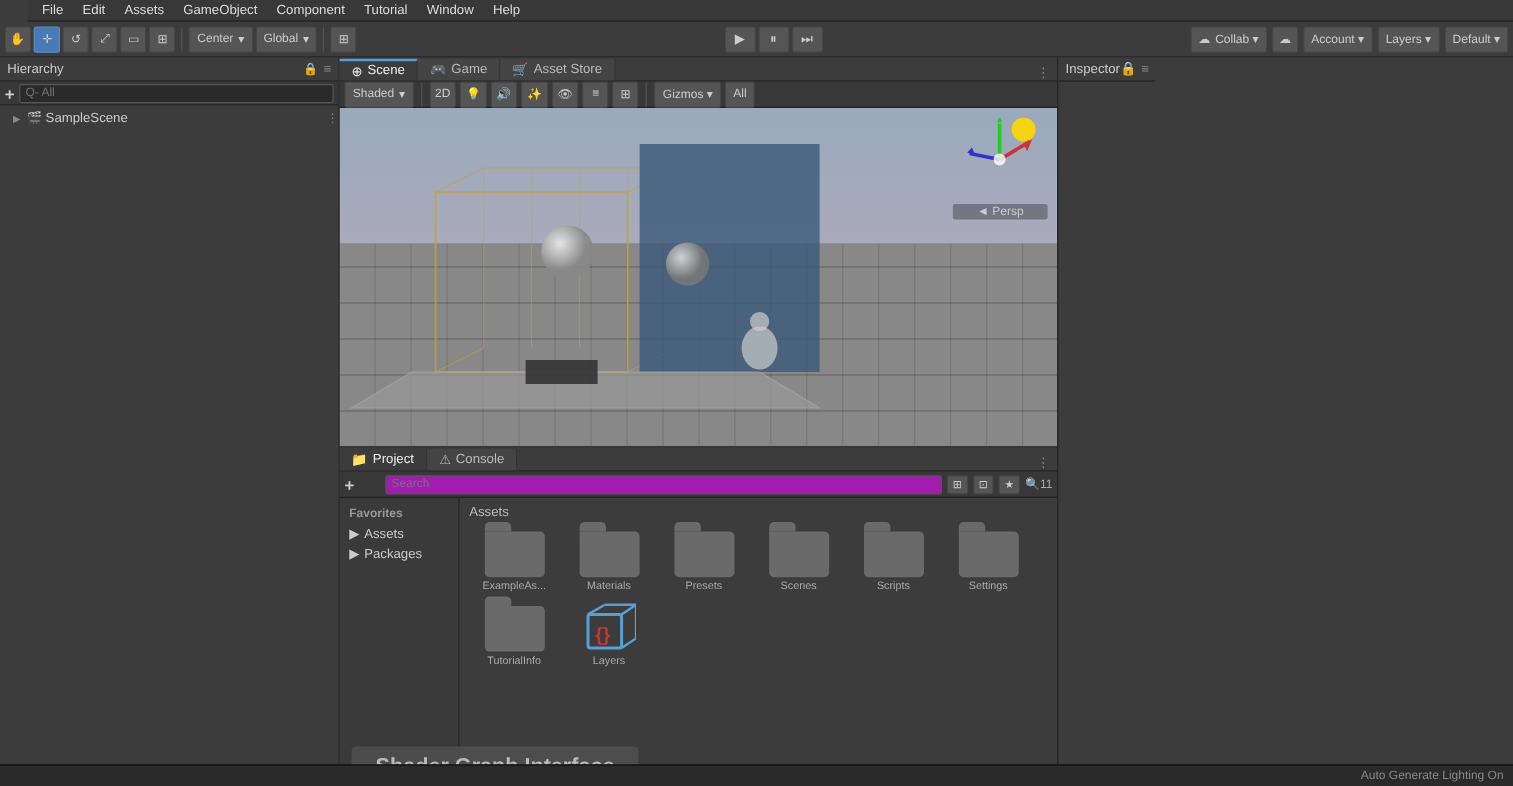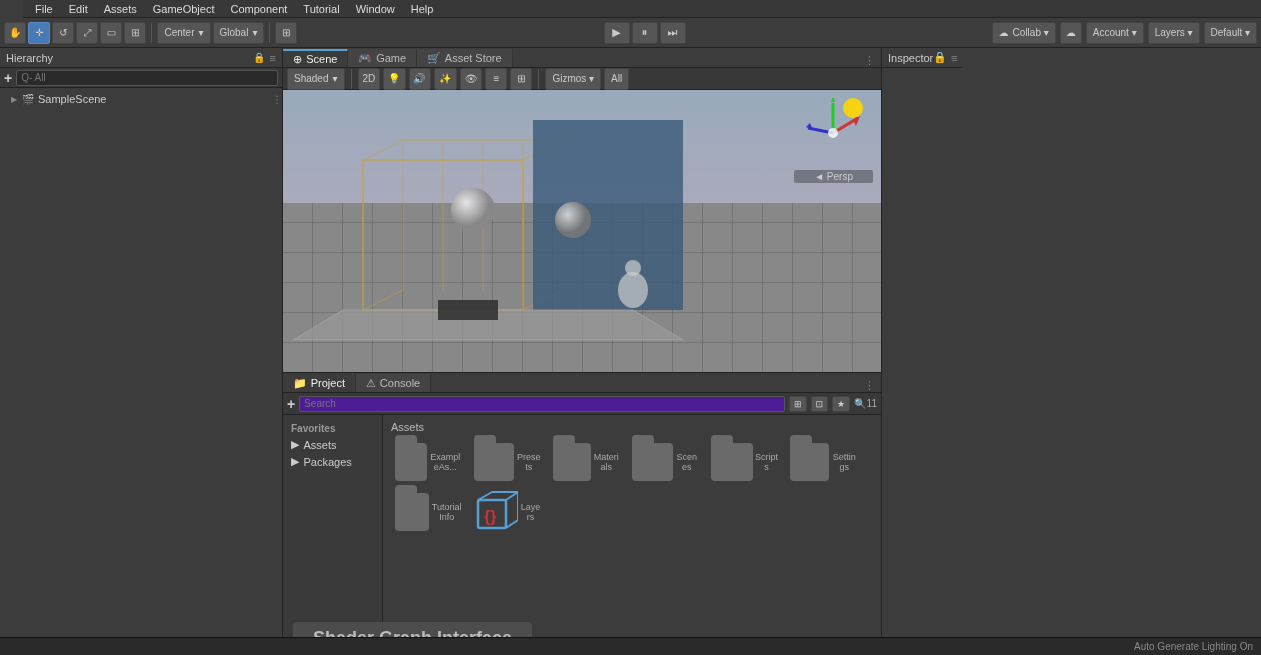--- a/index.html
+++ b/index.html
@@ -366,21 +366,21 @@
     }
     .assets-grid {
       display: flex;
       flex-wrap: wrap;
       gap: 4px;
       padding: 4px;
     }
     .asset-item {
       width: 75px;
       display: flex;
-      flex-direction: row;
+      flex-direction: column;
       align-items: center;
       gap: 2px;
       cursor: pointer;
       padding: 4px;
       border-radius: 2px;
     }
     .asset-label {
       font-size: 9px;
       color: #aaa;
       text-align: center;
@@ -393,26 +393,27 @@
       background: #383838;
       display: flex;
       align-items: center;
       padding: 0 4px;
       gap: 4px;
       border-bottom: 1px solid #222;
     }
     .project-search {
       flex: 1;
       height: 16px;
-      background: #4c1d95;
+      background: #a21caf;
       border: 1px solid #555;
       color: #ccc;
       font-size: 10px;
       padding: 0 4px;
       border-radius: 2px;
+      margin-left: 22px;
     }
 
     
     #right-panel {
       width: 380px;
       background: #3c3c3c;
       border-left: 1px solid #222;
       display: flex;
       flex-direction: row;
     }
@@ -770,26 +771,26 @@
               <div class="assets-title">Assets</div>
               <div class="assets-grid">
 
                 <div class="asset-item">
                   <div class="folder-shape"></div>
                   <span class="asset-label">ExampleAs...</span>
                 </div>
 
                 <div class="asset-item">
                   <div class="folder-shape"></div>
-                  <span class="asset-label">Presets</span>
+                  <span class="asset-label">Materials</span>
                 </div>
 
                 <div class="asset-item">
                   <div class="folder-shape"></div>
-                  <span class="asset-label">Materials</span>
+                  <span class="asset-label">Presets</span>
                 </div>
 
                 <div class="asset-item">
                   <div class="folder-shape"></div>
                   <span class="asset-label">Scenes</span>
                 </div>
 
                 <div class="asset-item">
                   <div class="folder-shape"></div>
                   <span class="asset-label">Scripts</span>

